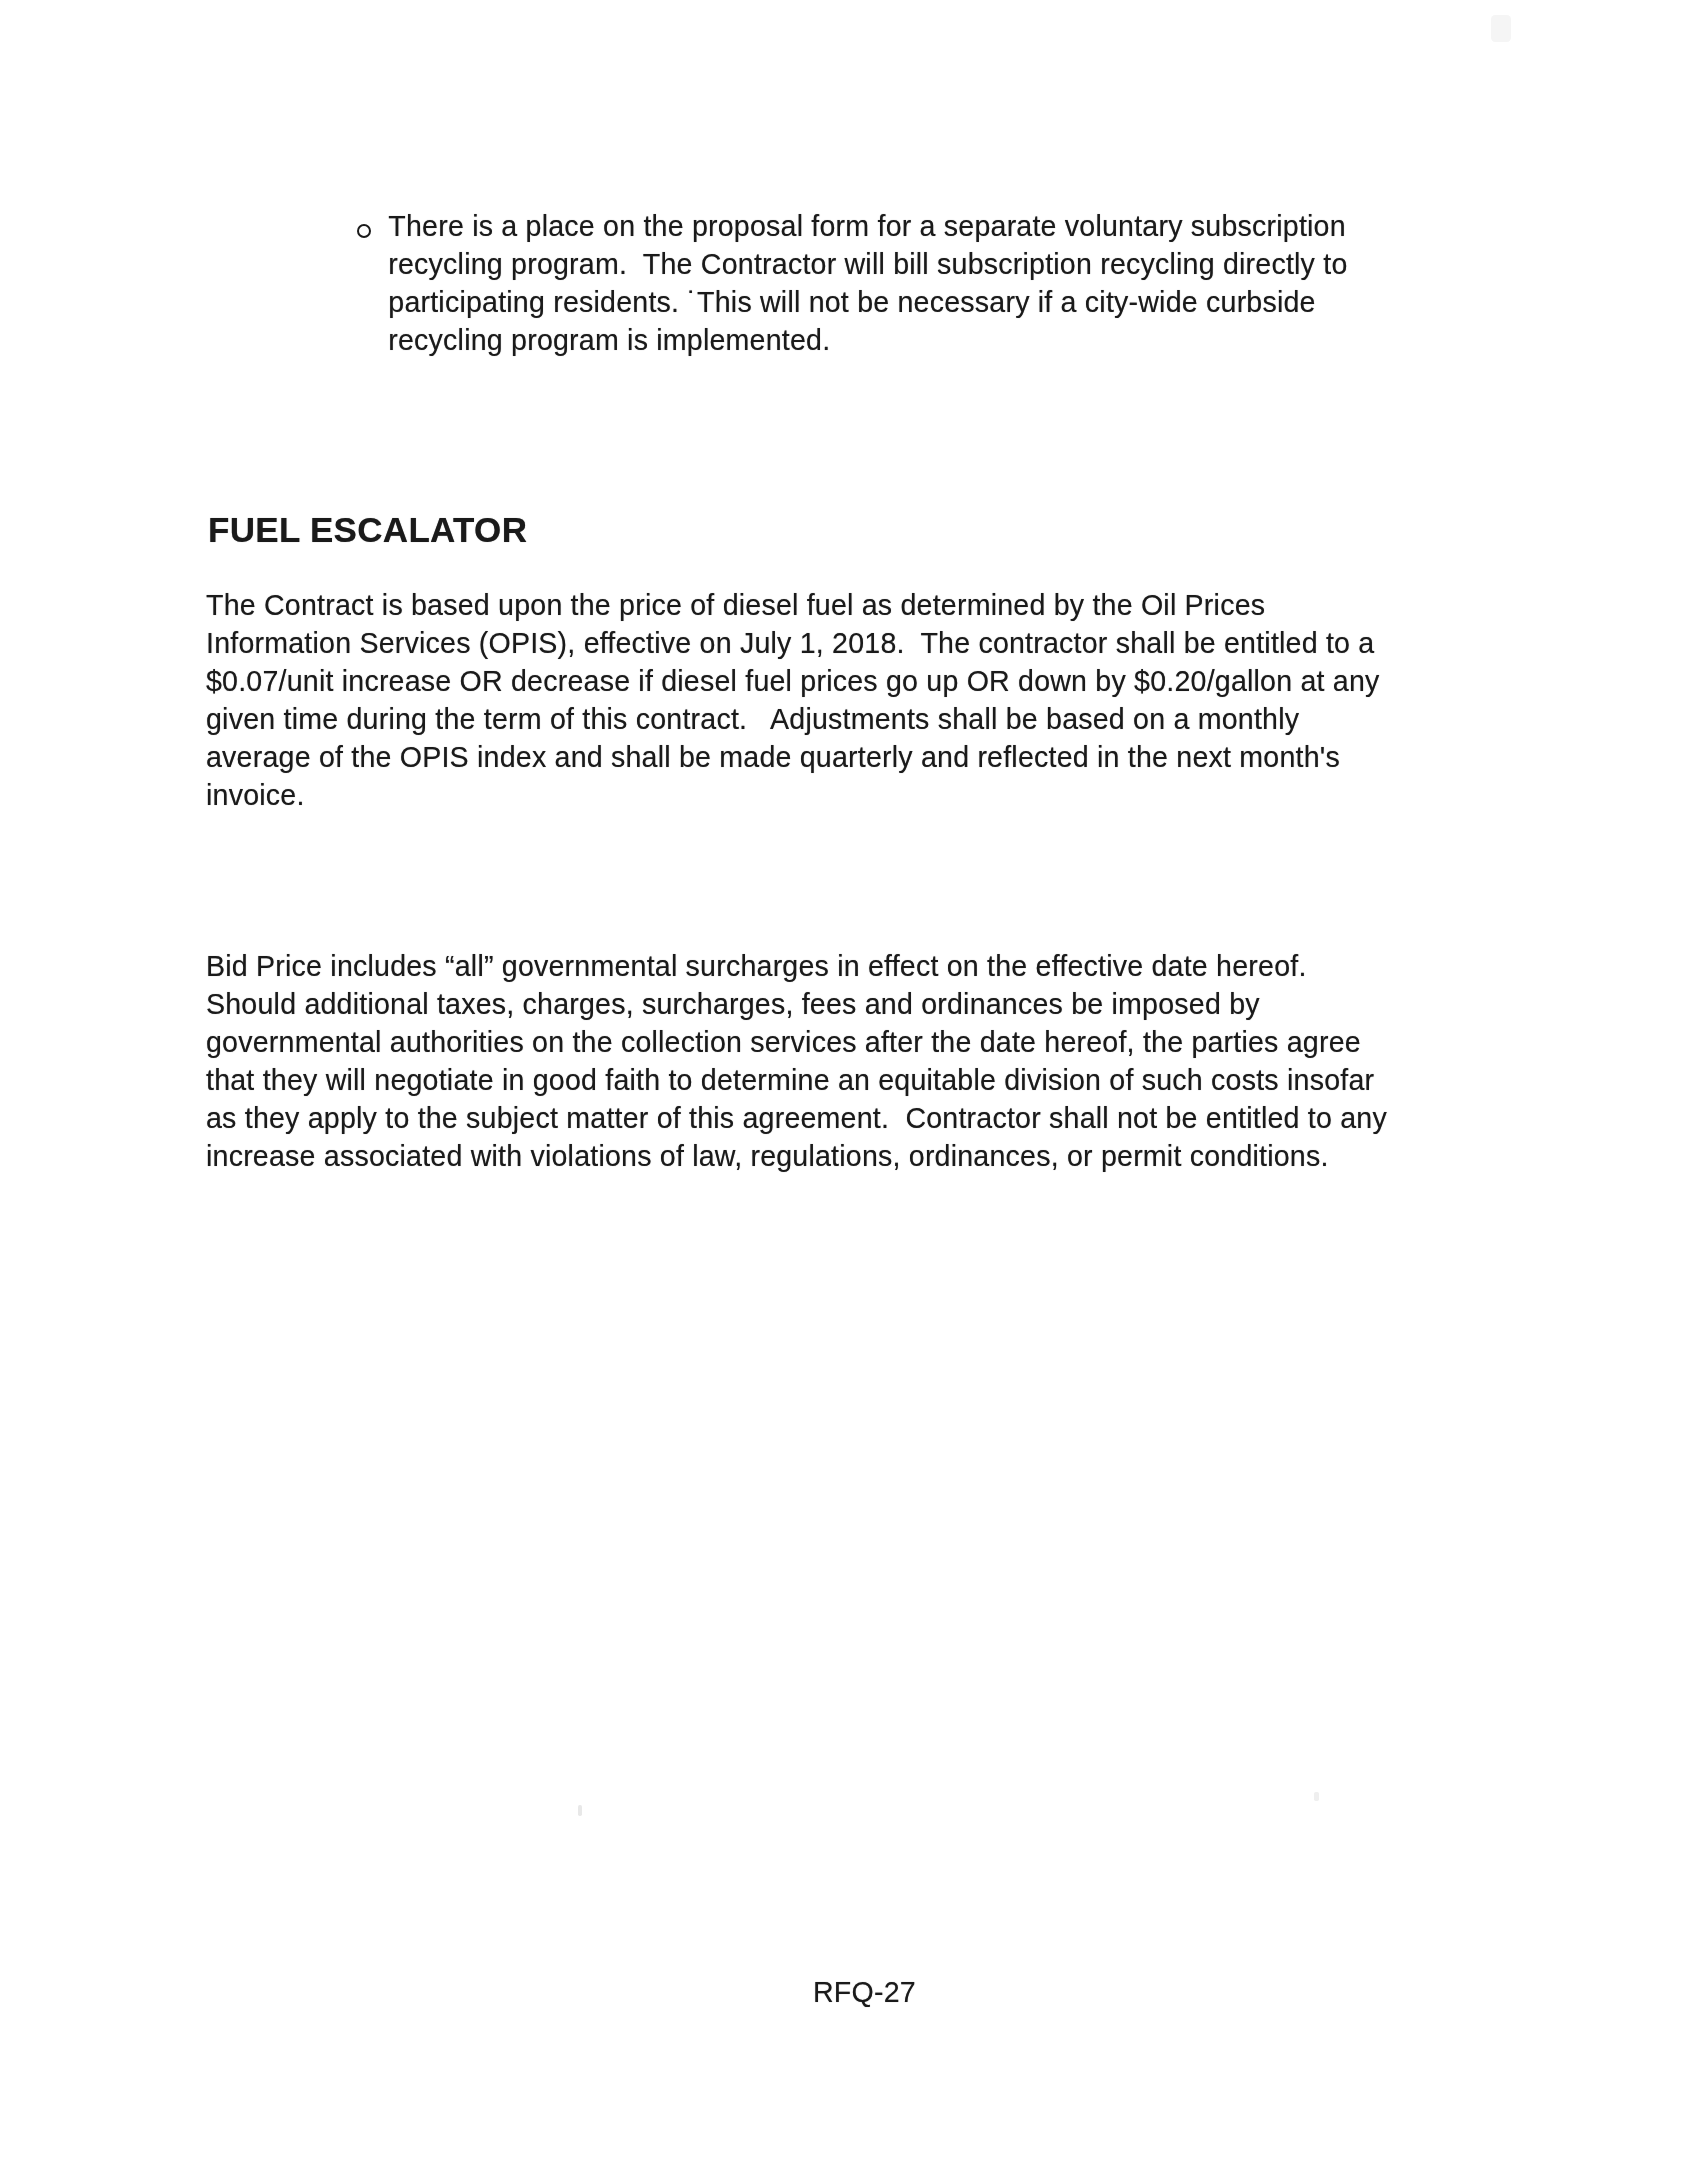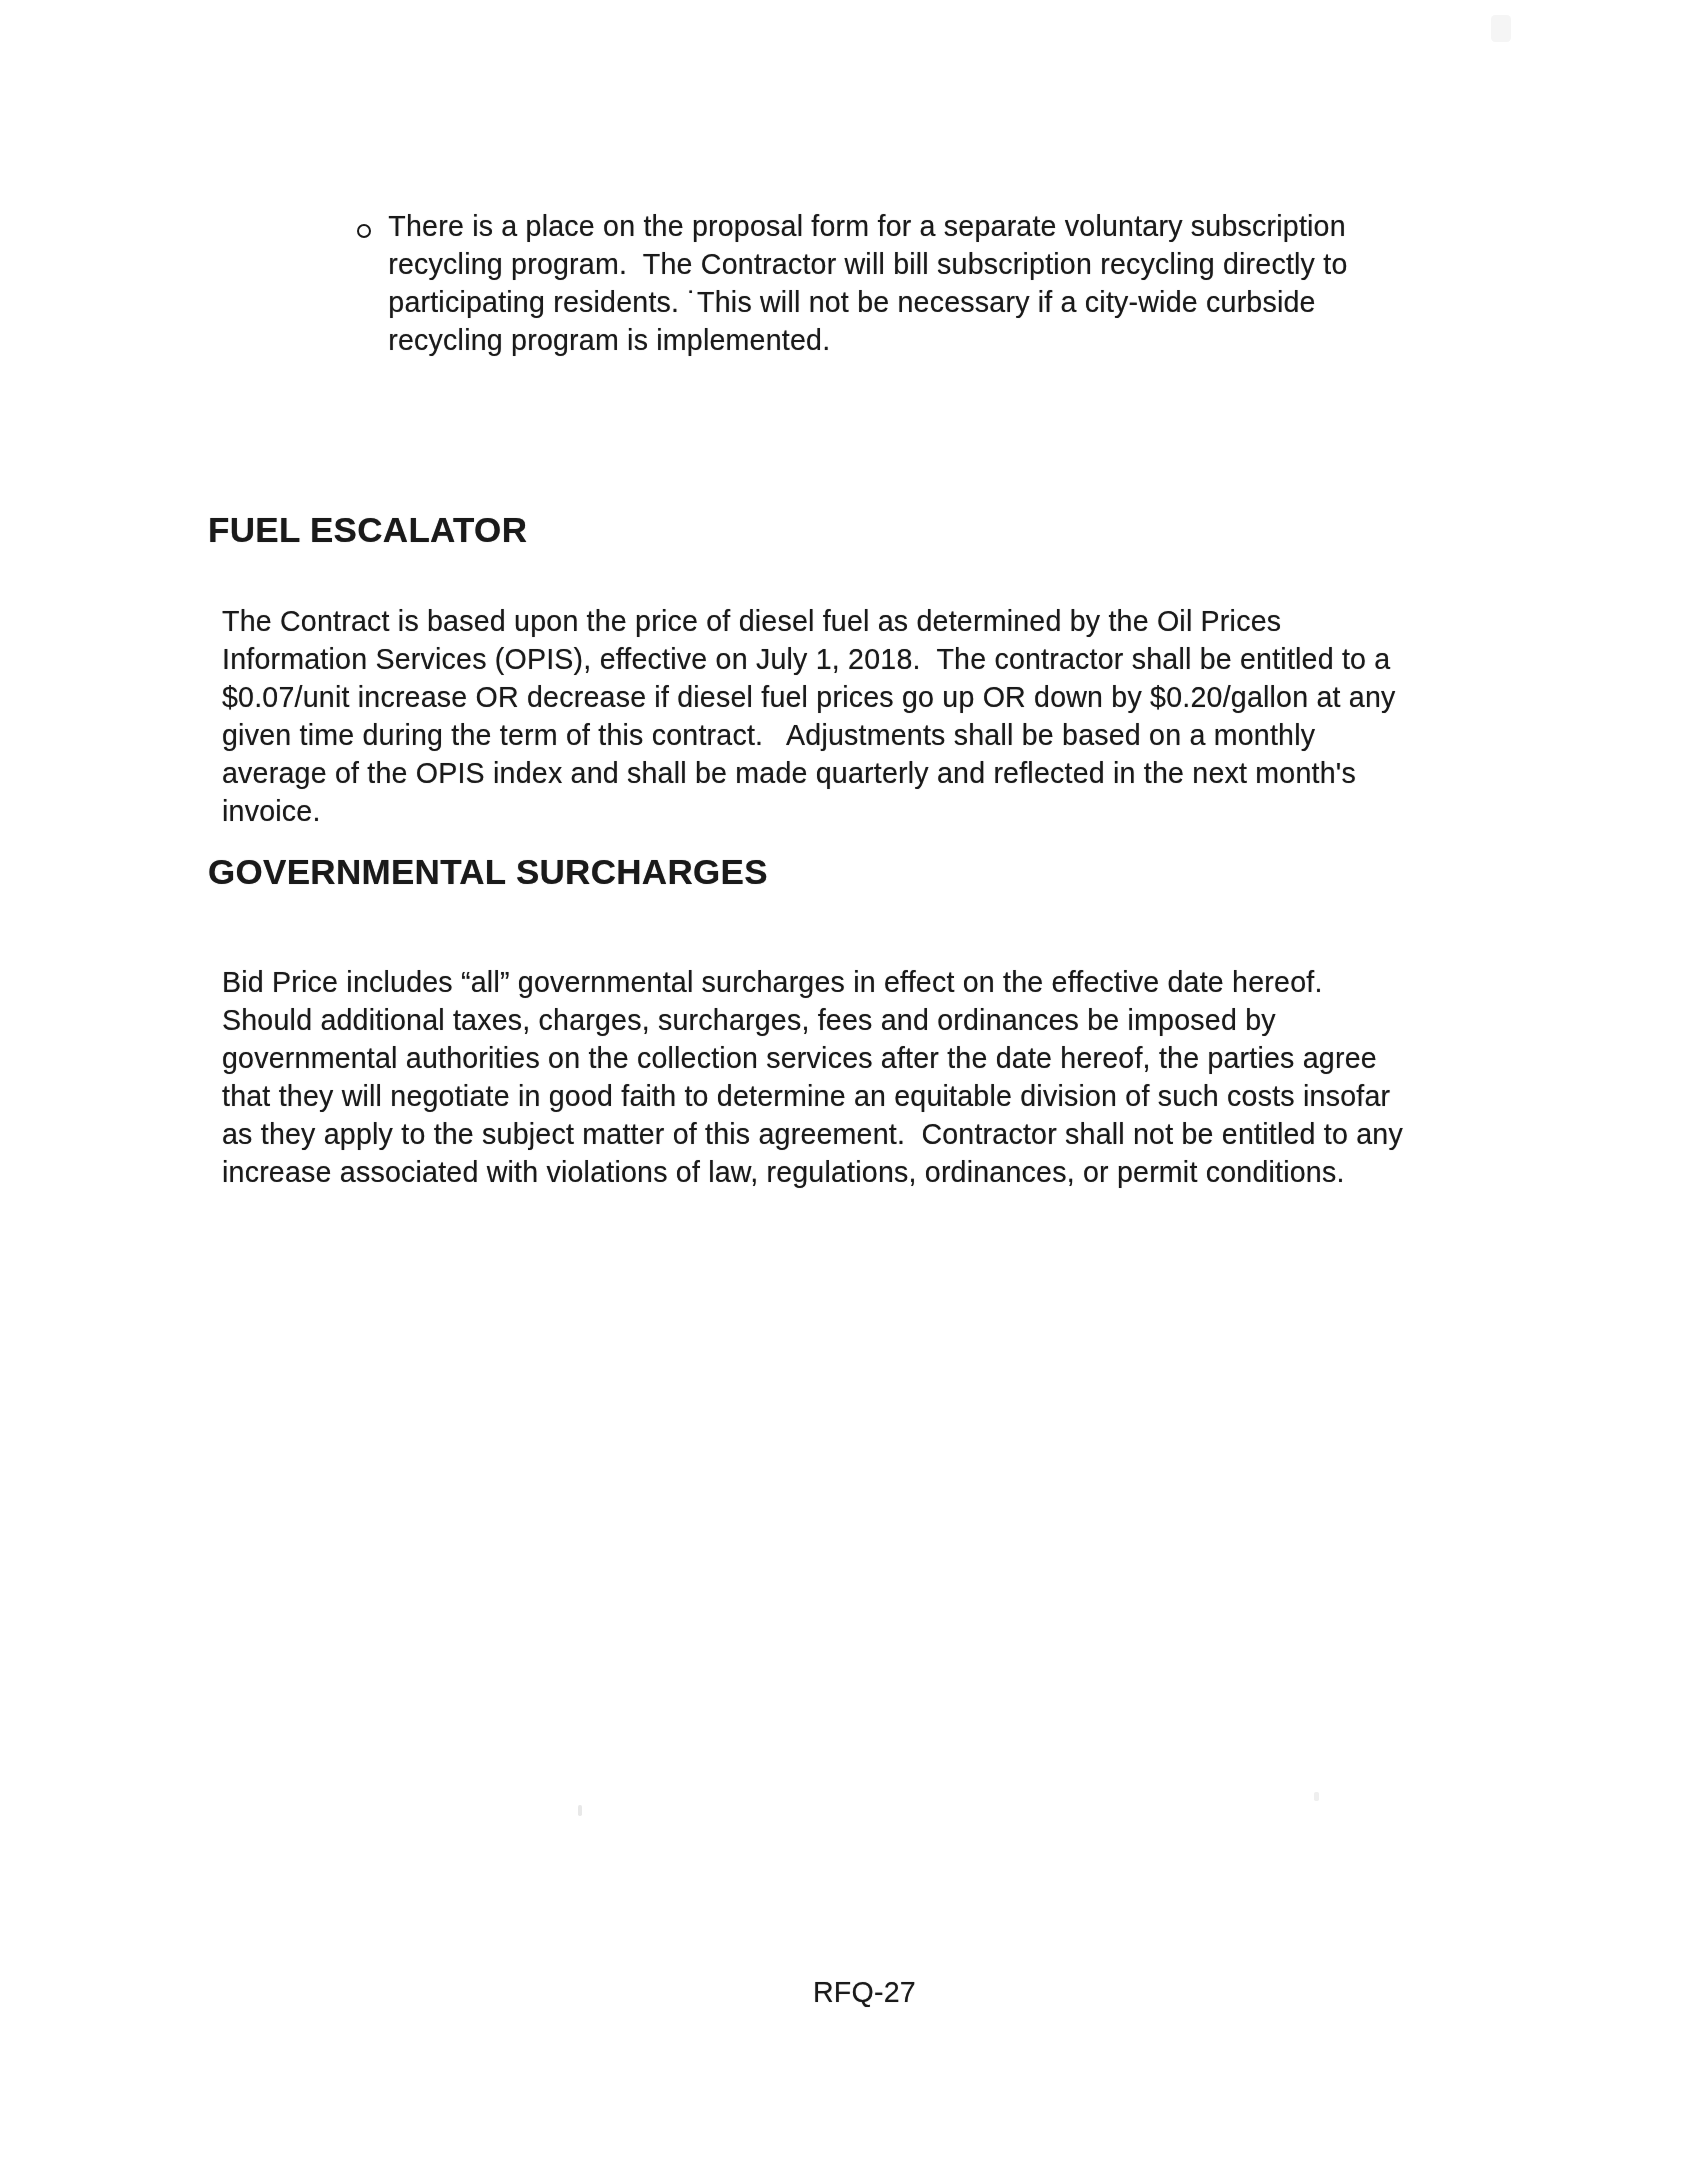--- a/index.html
+++ b/index.html
@@ -32,21 +32,21 @@
     white-space: pre;
     text-shadow: 0 0 0.8px rgba(26,26,26,0.6);
   }
   .heading-fuel { top: 506px; }
   .heading-govt { top: 848px; }
 
   .para {
     position: absolute;
     left: 206px;
     width: 1394px;
-    margin: 16px;
+    margin: 0;
   }
   .para-fuel { top: 586px; }
   .para-govt { top: 947px; }
 
   .bullet-block {
     position: absolute;
     left: 251px;
     top: 207px;
     width: 1327px;
   }
@@ -114,21 +114,20 @@
 
   <h2 class="heading heading-fuel">FUEL ESCALATOR</h2>
 
   <p class="txt para para-fuel">The Contract is based upon the price of diesel fuel as determined by the Oil Prices
 Information Services (OPIS), effective on July 1, 2018.  The contractor shall be entitled to a
 $0.07/unit increase OR decrease if diesel fuel prices go up OR down by $0.20/gallon at any
 given time during the term of this contract.   Adjustments shall be based on a monthly
 average of the OPIS index and shall be made quarterly and reflected in the next month's
 invoice.</p>
 
-  <h2 class="heading heading-govt">GOVERNMENTAL SURCHARGES</h2>
 
   <p class="txt para para-govt">Bid Price includes “all” governmental surcharges in effect on the effective date hereof.
 Should additional taxes, charges, surcharges, fees and ordinances be imposed by
 governmental authorities on the collection services after the date hereof, the parties agree
 that they will negotiate in good faith to determine an equitable division of such costs insofar
 as they apply to the subject matter of this agreement.  Contractor shall not be entitled to any
 increase associated with violations of law, regulations, ordinances, or permit conditions.</p>
 
   <div class="footer">RFQ-27</div>
 

